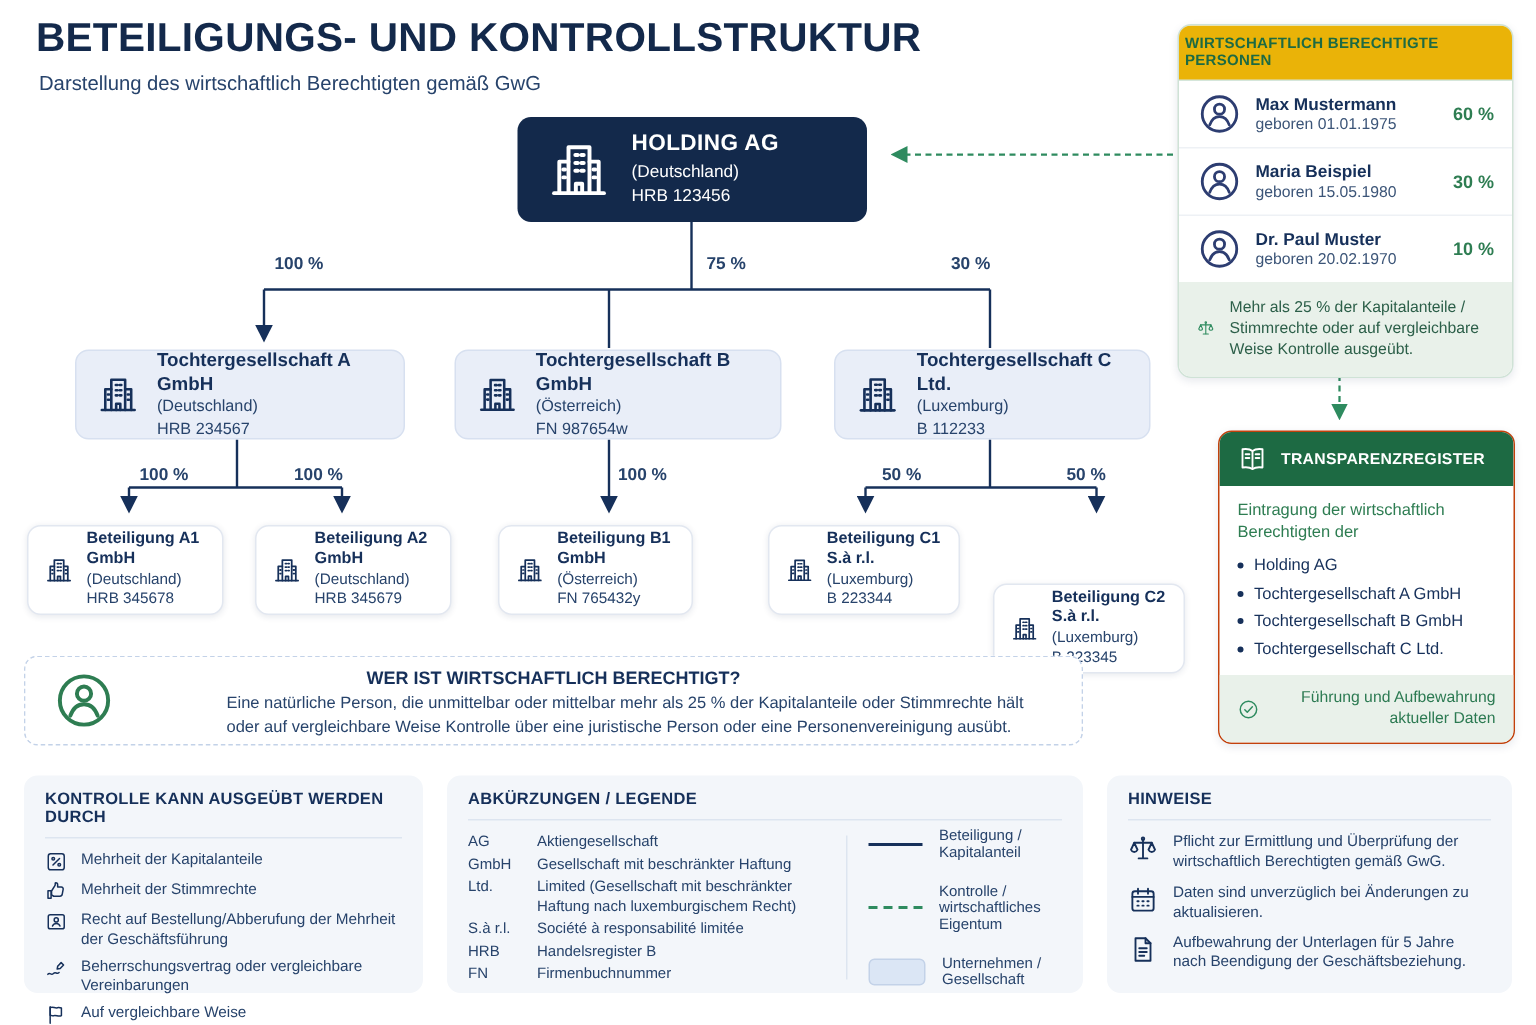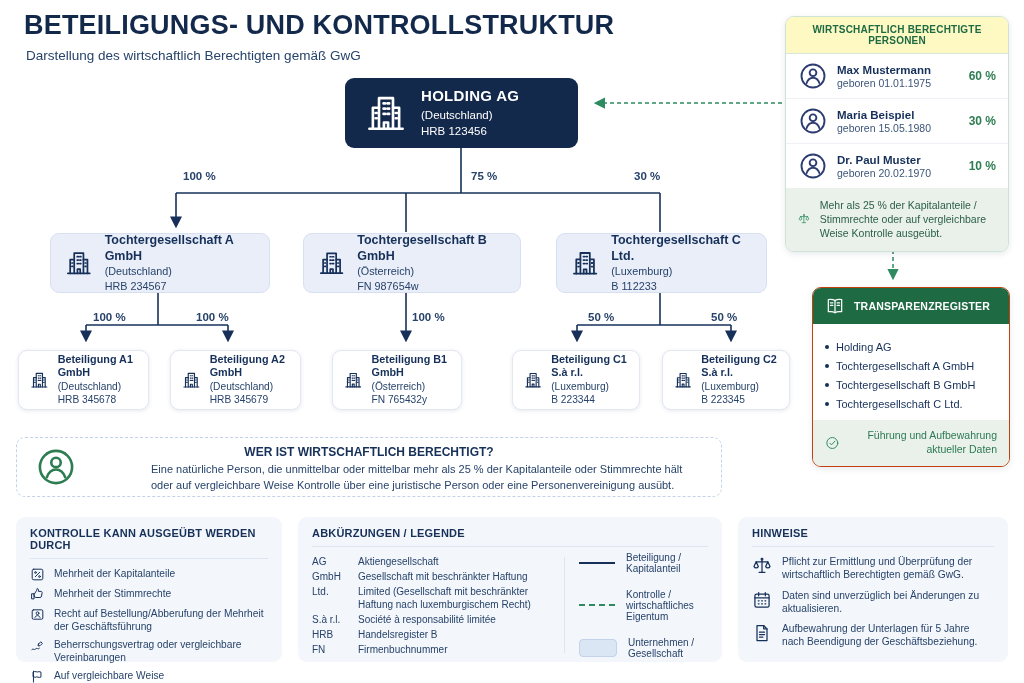--- a/index.html
+++ b/index.html
@@ -20,27 +20,27 @@
 
   .sub{background:#e9eef8;border:1px solid #d7e0f0;height:60px;top:233px;gap:12px;padding:0 8px 0 14px;}
   .sub .n1{font-size:12.5px;font-weight:700;color:#16305a;}
   .sub .n2,.sub .n3{font-size:10.8px;margin-top:1px;}
   #subA{left:50px;width:220px;} #subB{left:303px;width:218px;} #subC{left:556px;width:211px;}
 
   .hold2{background:#fff;border:1px solid #e2e7f0;box-shadow:0 1px 4px rgba(20,40,80,.10);height:60px;top:350px;gap:9px;padding:0 4px 0 11px;}
   .hold2 .n1{font-size:10.8px;font-weight:700;color:#16305a;}
   .hold2 .n2,.hold2 .n3{font-size:10.2px;margin-top:1px;}
   #h2a1{left:18px;width:131px;} #h2a2{left:170px;width:131px;} #h2b1{left:332px;width:130px;}
-  #h2c1{left:512px;width:128px;} #h2c2{left:662px;width:128px;}
+  #h2c1{left:512px;width:128px;} #h2c2{left:662px;width:128px;margin-top:39px;}
 
   .pct{position:absolute;font-size:11.5px;font-weight:700;color:#27436b;z-index:3;}
 
   .owners{position:absolute;left:785px;top:16px;width:222px;background:#fff;border:1px solid #cfe2d6;border-radius:9px;
           box-shadow:0 2px 6px rgba(20,40,80,.10);overflow:hidden;z-index:2;}
-  .owners-header{background:#fef9c3;color:#1d6a43;font-size:10px;font-weight:700;text-align:center;padding:7px 4px;
+  .owners-header{background:#eab308;color:#1d6a43;font-size:10px;font-weight:700;text-align:left;padding:7px 4px;
                  letter-spacing:.2px;border-bottom:1px solid #d5e6da;}
   .owner-row{display:flex;align-items:center;gap:9px;padding:7px 12px;border-bottom:1px solid #eef1f5;}
   .owner-name{font-size:11.5px;font-weight:700;color:#16305a;}
   .owner-born{font-size:10.5px;color:#3c5578;margin-top:1px;}
   .owner-share{margin-left:auto;font-size:12px;font-weight:700;color:#2e7d52;padding-left:24px;}
   .owners-note{display:flex;gap:10px;padding:10px 12px;background:#e9f1ea;color:#2c5f49;font-size:10.5px;line-height:1.35;align-items:center;}
 
   .register{position:absolute;left:812px;top:287px;width:196px;border-radius:9px;overflow:hidden;border:1px solid #c2410c;
             background:#fff;box-shadow:0 2px 6px rgba(20,40,80,.10);z-index:2;}
   .register-header{display:flex;align-items:center;gap:9px;background:#1d6a43;color:#fff;padding:8px 12px;font-size:10.5px;font-weight:700;letter-spacing:.2px;}
@@ -352,20 +352,21 @@
   </div>
 
   <div class="register">
     <div class="register-header">
       <svg width="20" height="20" color="#ffffff">
           <use href="#sym-book"></use>
         </svg>
       <span>TRANSPARENZREGISTER</span>
     </div>
     <div class="register-body">
+      <div>Eintragung der wirtschaftlich Berechtigten der</div>
       <div class="register-list">
         <div class="register-item">
             <span class="dot"></span>
             <span>Holding AG</span>
           </div>
         <div class="register-item">
             <span class="dot"></span>
             <span>Tochtergesellschaft A GmbH</span>
           </div>
         <div class="register-item">

